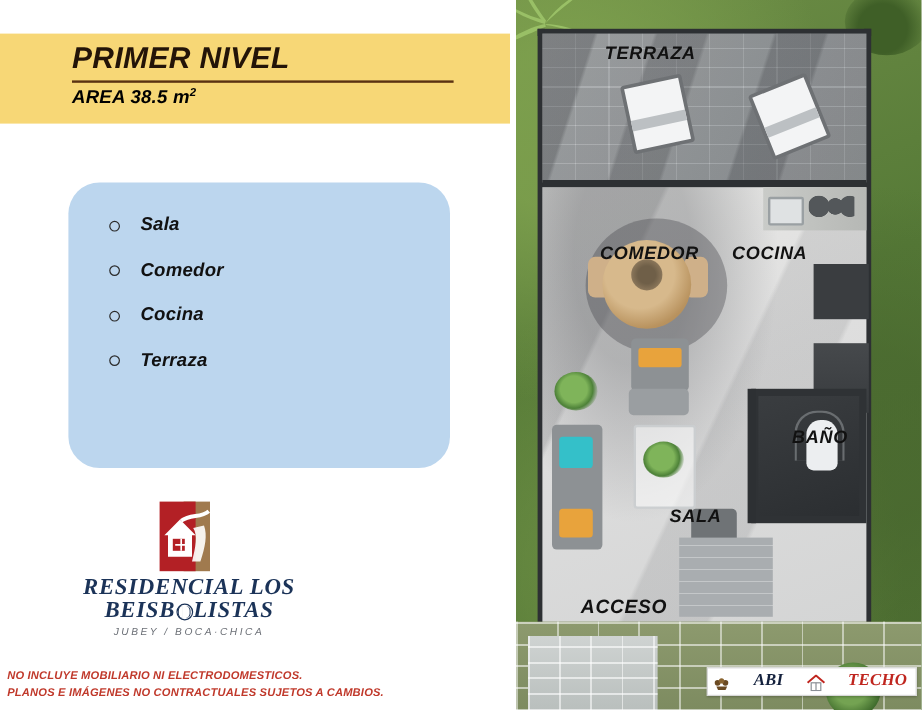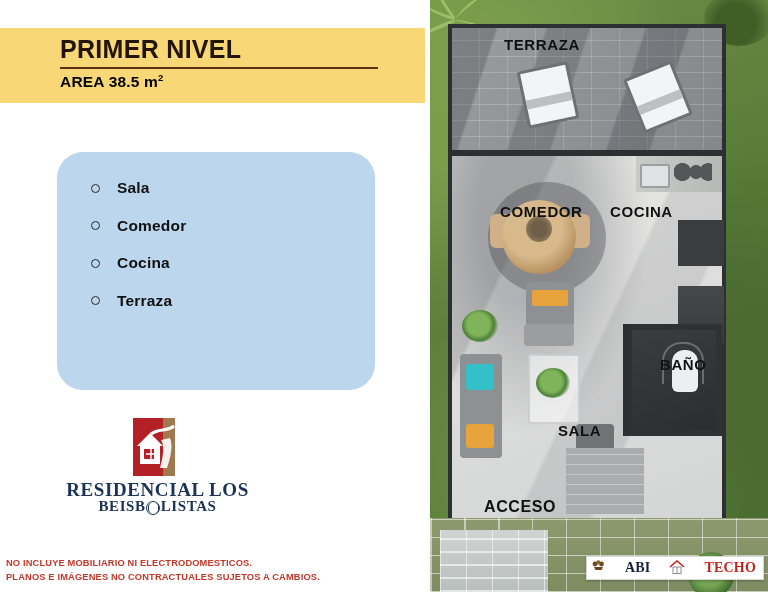--- a/index.html
+++ b/index.html
@@ -2,21 +2,21 @@
 <html><head>
 <meta charset="utf-8">
 <style>
   html,body{margin:0;padding:0;}
   body{
     width:768px;height:592px;
     background:#ffffff;
     font-family:"Liberation Sans", sans-serif;
     overflow:hidden;
   }
-  .page{position:relative;width:768px;height:592px;}
+  .page{position:relative;width:768px;height:592px;font-style:italic;}
 
   
   .left-panel{position:absolute;left:0;top:0;width:430px;height:592px;background:#fff;}
 
   .yellow-band{
     position:absolute;left:0;top:28px;width:425px;height:75px;
     background:#f7d776;
   }
   .band-inner{position:absolute;left:60px;top:8px;width:330px;}
   .title-primer{
@@ -47,21 +47,21 @@
 
   
   .logo-wrap{position:absolute;left:45px;top:416px;width:225px;text-align:center;}
   .logo-mark{position:relative;width:62px;height:62px;margin:0 auto 2px auto;}
   .logo-mark svg{display:block;}
   .logo-line1,.logo-line2{
     font-family:"Liberation Serif", serif;
     color:#1b3358;font-weight:bold;letter-spacing:.6px;line-height:1.02;
   }
   .logo-line1{font-size:19px;}
-  .logo-line2{font-size:15px;display:flex;justify-content:center;align-items:center;}
+  .logo-line2{font-size:19px;display:flex;justify-content:center;align-items:center;}
   .ball-o{
     display:inline-block;width:12px;height:12px;border-radius:50%;
     border:1.3px solid #1b3358;background:#fff;position:relative;
     margin:0 .5px;top:1px;
   }
   .ball-o::before,.ball-o::after{
     content:"";position:absolute;top:1px;bottom:1px;width:3px;
     border:1px solid #1b3358;border-top:none;border-bottom:none;
   }
   .ball-o::before{left:0.5px;border-right:none;border-radius:6px 0 0 6px;}
@@ -190,21 +190,21 @@
   .rlabel{
     position:absolute;color:#111;font-weight:bold;
     font-family:"Liberation Sans", sans-serif;
     letter-spacing:.6px;white-space:nowrap;
   }
 
   .abitecho{
     position:absolute;right:4px;bottom:12px;
     background:#fff;border:1px solid #d8d8d8;
     padding:3px 7px 3px 5px;
-    display:flex;align-items:flex-start;gap:18px;
+    display:flex;align-items:flex-end;gap:18px;
     box-shadow:0 1px 2px rgba(0,0,0,.25);
   }
   .abi-mark{width:13px;height:11px;margin-right:2px;}
   .abi-txt{font-size:14px;font-weight:bold;color:#14213d;font-family:"Liberation Serif", serif;letter-spacing:.2px;}
   .abi-roof{width:16px;height:14px;margin:0 1px;}
   .techo-txt{font-size:14px;font-weight:bold;color:#c0261f;font-family:"Liberation Serif", serif;letter-spacing:.2px;}
 </style>
 </head>
 <body>
 
@@ -252,20 +252,21 @@
           <path d="M24 18 C32 12 40 16 47 10" stroke="#ffffff" stroke-width="3.2" fill="none"></path>
           <path d="M34 24 C38 30 36 40 33 52 L40 52 C44 40 46 30 43 22 Z" fill="#ffffff" opacity=".9"></path>
         </svg>
       </div>
       <div class="logo-line1">RESIDENCIAL LOS</div>
       <div class="logo-line2">
         <span>BEISB</span>
         <span class="ball-o"></span>
         <span>LISTAS</span>
       </div>
+      <div class="logo-sub">JUBEY / BOCA·CHICA</div>
     </div>
 
     <div class="disclaimer">
       <div>NO INCLUYE MOBILIARIO NI ELECTRODOMESTICOS.</div>
       <div>PLANOS E IMÁGENES NO CONTRACTUALES SUJETOS A CAMBIOS.</div>
     </div>
   </div>
 
   <div class="render">
     <div class="lawn"></div>

